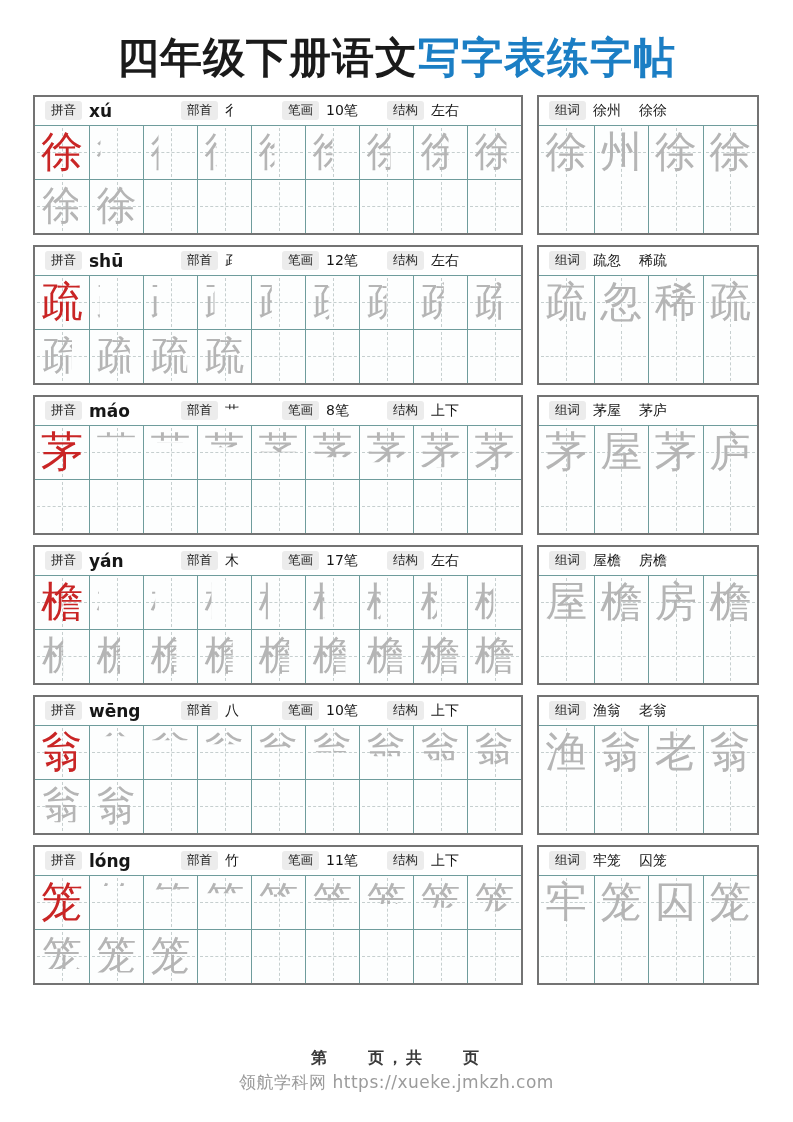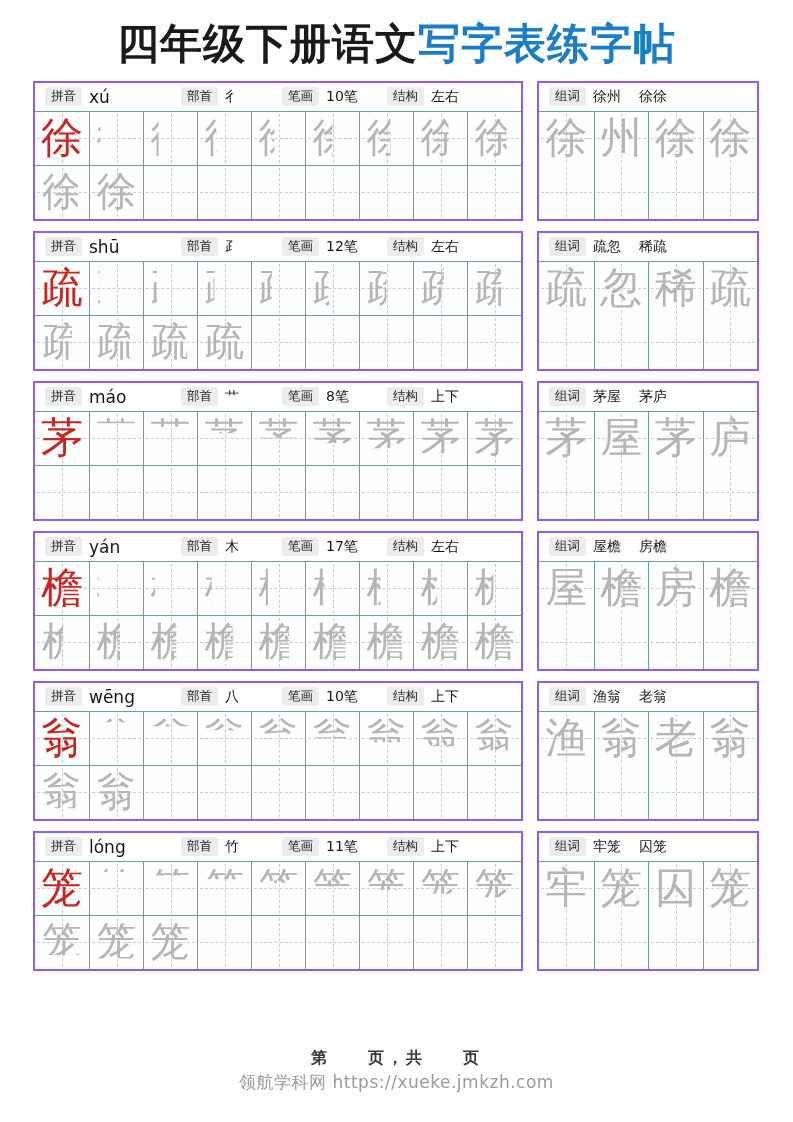--- a/index.html
+++ b/index.html
@@ -2,42 +2,42 @@
 <html><head>
 <meta charset="utf-8">
 <style>
   * { margin:0; padding:0; box-sizing:border-box; }
   html,body { background:#e9e9e9; }
   .page {
     width:793px; height:1122px; margin:0 auto; background:#ffffff;
     font-family:"Liberation Serif", serif; color:#1a1a1a; position:relative; overflow:hidden;
   }
   
-  .title { text-align:center; padding-top:18px; font-size:42px; font-weight:bold; letter-spacing:1px; line-height:1.25; }
+  .title { text-align:center; padding-top:32px; font-size:42px; font-weight:bold; letter-spacing:1px; line-height:1.25; }
   .title .blue { color:#1b7ec4; }
   
   .meta-row { display:flex; margin:16px 35px 0 40px; font-size:17px; align-items:flex-end; }
   .date-part { width:340px; }
   .info-part { flex:1; display:flex; align-items:flex-end; }
   .blank { display:inline-block; border-bottom:1.5px solid #4a4a4a; height:16px; vertical-align:baseline; margin:0 1px; }
   .w36{width:38px}.w24{width:25px}.w30{width:32px}.w26{width:27px}
   .w105{width:108px; border-bottom-color:#8a8a8a;}
   .sp { display:inline-block; width:16px; }
   
   .blocks { margin-top:10px; }
   .block-row { display:flex; gap:14px; margin:0 33px 10px 33px; height:140px; }
-  .panel { border:2px solid #8b5cf6; background:#ffffff; display:flex; flex-direction:column; }
+  .panel { border:2px solid #737373; background:#ffffff; display:flex; flex-direction:column; }
   .panel.left { width:490px; }
   .panel.right { width:222px; }
   .strip { flex:0 0 28px; display:flex; align-items:center; padding:0 10px; font-size:14px; white-space:nowrap; overflow:hidden; }
   .label-chip { background:#ececec; border-radius:3px; padding:1px 6px; font-size:12.5px; color:#222; margin-right:7px; }
   .g { display:inline-flex; align-items:center; }
   .g1{width:136px}.g2{width:101px}.g3{width:105px}.g4{flex:1}
   .hval { color:#161616; }
-  .hval.pinyin { font-family:"DejaVu Sans", sans-serif; font-size:17px; font-weight:normal; }
+  .hval.pinyin { font-family:"DejaVu Sans", sans-serif; font-size:17px; font-weight:bold; }
   .hval.strokesv { font-family:"DejaVu Sans", sans-serif; font-size:14px; }
   .word { margin-right:18px; }
   .grid { flex:1; display:grid; border-top:1px solid #6f9c9c; }
   .lgrid { grid-template-columns:repeat(9,1fr); grid-template-rows:repeat(2,1fr); }
   .rgrid { grid-template-columns:repeat(4,1fr); grid-template-rows:repeat(2,1fr); }
   .cell { position:relative; border-left:1px solid #6f9c9c; border-top:1px solid #6f9c9c;
           display:flex; align-items:center; justify-content:center; background:#fdfefe; overflow:hidden; }
   .cell:nth-child(-n+9){ border-top:none; }
   .rgrid .cell:nth-child(-n+4){ border-top:none; }
   .cell:first-child, .lgrid .cell:nth-child(10){ border-left:none; }

